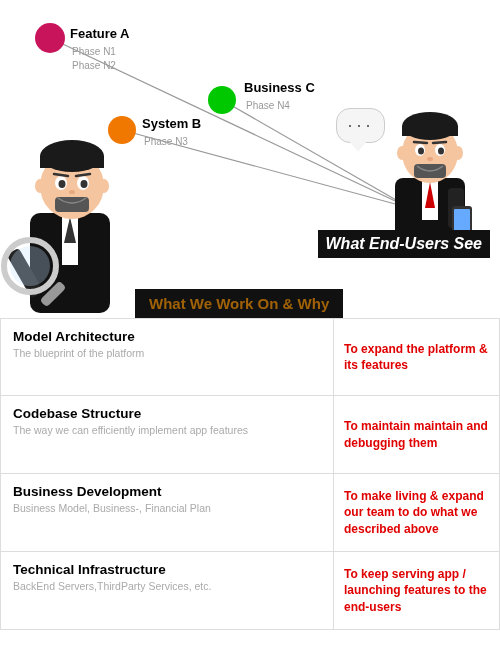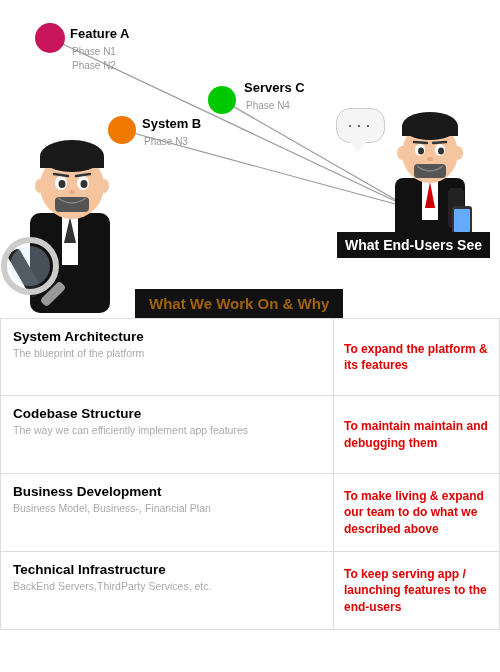--- a/index.html
+++ b/index.html
@@ -104,24 +104,25 @@
       border-top: 10px solid #f5f5f5;
     }
 
     
     #banner-right {
       position: absolute;
       bottom: 60px;
       right: 10px;
       background: #111;
       color: #fff;
-      font-size: 14px;
+      font-size: 16px;
       font-weight: bold;
       padding: 5px 8px;
       white-space: nowrap;
+      font-style: italic;
     }
 
     
     #banner-bottom {
       position: absolute;
       bottom: 0;
       left: 135px;
       background: #111;
       color: #a16207;
       font-size: 15px;
@@ -189,21 +190,21 @@
   <div id="dot-a" class="dot"></div>
   <div id="label-a" class="feature-label">Feature A</div>
   <div id="phase-a1" class="phase-label">Phase N1</div>
   <div id="phase-a2" class="phase-label">Phase N2</div>
 
   <div id="dot-b" class="dot"></div>
   <div id="label-b" class="feature-label">System B</div>
   <div id="phase-b" class="phase-label">Phase N3</div>
 
   <div id="dot-c" class="dot"></div>
-  <div id="label-c" class="feature-label">Servers C</div>
+  <div id="label-c" class="feature-label">Business C</div>
   <div id="phase-c" class="phase-label">Phase N4</div>
 
   <div id="speech-bubble">
     <span>···</span>
   </div>
 
   <div id="char-right">
     <svg viewBox="0 0 120 160" class="char-svg" xmlns="http://www.w3.org/2000/svg">
 
       <rect x="25" y="80" width="70" height="75" rx="8" fill="#111"></rect>
@@ -284,21 +285,21 @@
   <div id="banner-bottom">
     <span>What We Work On &amp; Why</span>
   </div>
 
 </div>
 
 <div id="table">
 
   <div class="row">
     <div class="row-left">
-      <div class="row-title">System Architecture</div>
+      <div class="row-title">Model Architecture</div>
       <div class="row-sub">The blueprint of the platform</div>
     </div>
     <div class="row-right">
       <div class="row-right-text">To expand the platform &amp; its features</div>
     </div>
   </div>
 
   <div class="row">
     <div class="row-left">
       <div class="row-title">Codebase Structure</div>

